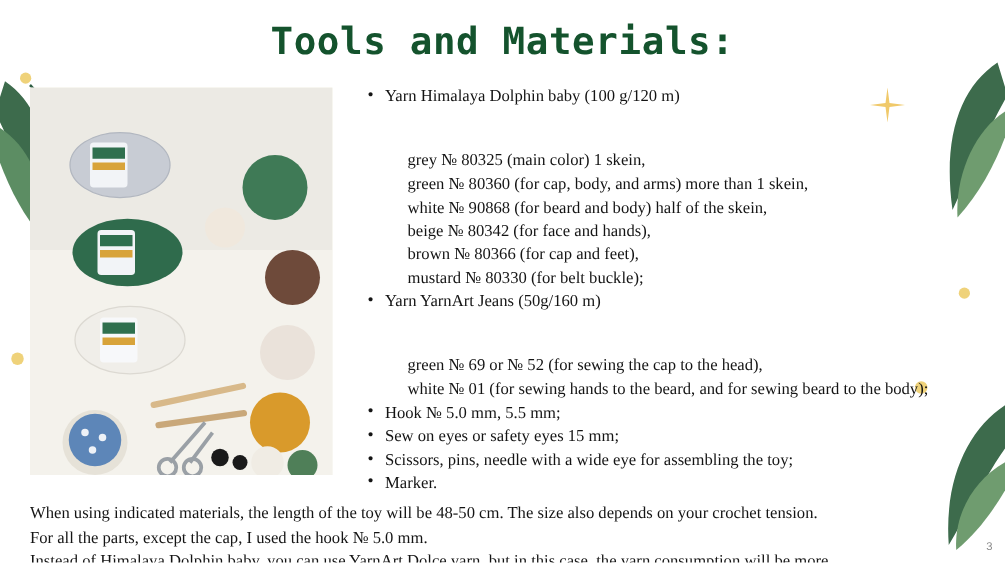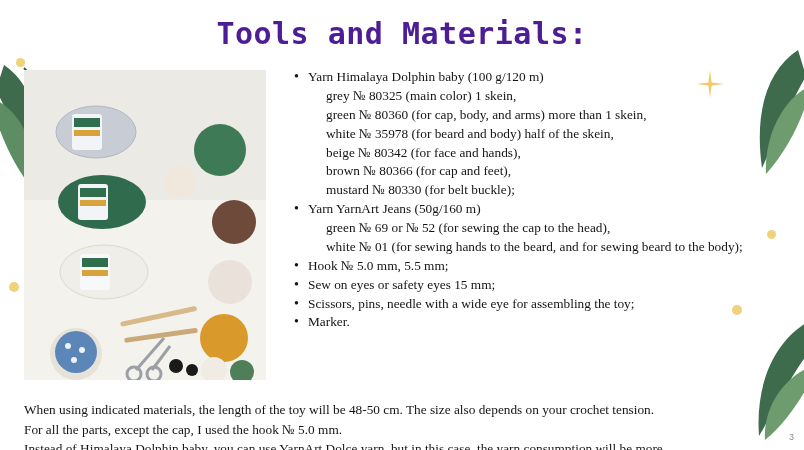--- a/index.html
+++ b/index.html
@@ -34,21 +34,21 @@
   .title {
     position: absolute;
     top: 16px;
     left: 0;
     width: 100%;
     text-align: center;
     font-family: "DejaVu Sans Mono", monospace;
     font-size: 30px;
     font-weight: bold;
     letter-spacing: 0.5px;
-    color: #4c1d95;
+    color: #14532d;
   }
 
   
   .photo {
     position: absolute;
     left: 24px;
     top: 70px;
     width: 242px;
     height: 310px;
     background: #f2efe8;
@@ -78,20 +78,21 @@
   }
   ul.mat-list > li::before {
     content: "•";
     position: absolute;
     left: 2px;
     top: -1px;
     font-size: 14px;
   }
   .sub {
     padding-left: 18px;
+    margin-top: 32px;
   }
   .sub div { white-space: normal; }
 
   
   .notes {
     position: absolute;
     left: 24px;
     top: 400px;
     width: 740px;
     font-size: 13.3px;
@@ -188,21 +189,21 @@
   </svg>
 </div>
 
 <div class="content">
   <ul class="mat-list">
     <li>
       <span>Yarn Himalaya Dolphin baby (100 g/120 m)</span>
       <div class="sub">
         <div>grey № 80325 (main color) 1 skein,</div>
         <div>green № 80360 (for cap, body, and arms) more than 1 skein,</div>
-        <div>white № 35978 (for beard and body) half of the skein,</div>
+        <div>white № 90868 (for beard and body) half of the skein,</div>
         <div>beige № 80342 (for face and hands),</div>
         <div>brown № 80366 (for cap and feet),</div>
         <div>mustard № 80330 (for belt buckle);</div>
       </div>
     </li>
     <li>
       <span>Yarn YarnArt Jeans (50g/160 m)</span>
       <div class="sub">
         <div>green № 69 or № 52 (for sewing the cap to the head),</div>
         <div>white № 01 (for sewing hands to the beard, and for sewing beard to the body);</div>

